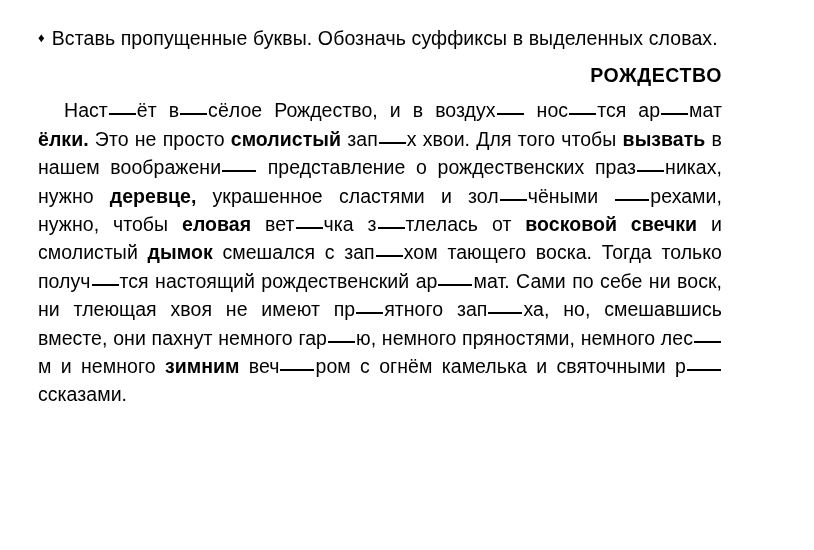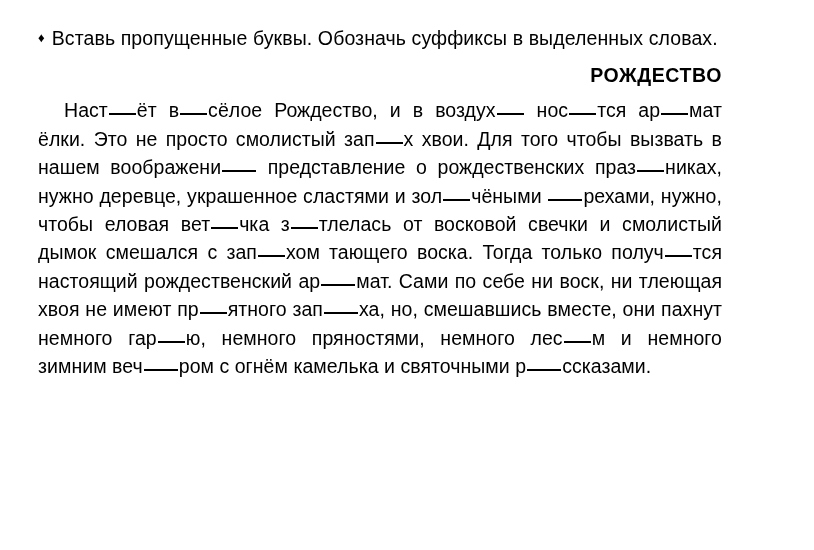--- a/index.html
+++ b/index.html
@@ -47,21 +47,21 @@
     line-height: 28.4px;
     text-align: justify;
     text-justify: inter-word;
     letter-spacing: 0.05px;
     margin: 0;
   }
   .body-text .indent {
     display: inline-block;
     width: 26px;
   }
-  b { font-weight: normal; }
+  b { font-weight: bold; }
   .gap {
     display: inline-block;
     min-width: 34px;
     border-bottom: 2px solid #000;
     vertical-align: 2px;
     height: 13px;
     margin: 0 1px;
   }
   .gap.sm { min-width: 27px; }
 </style>

